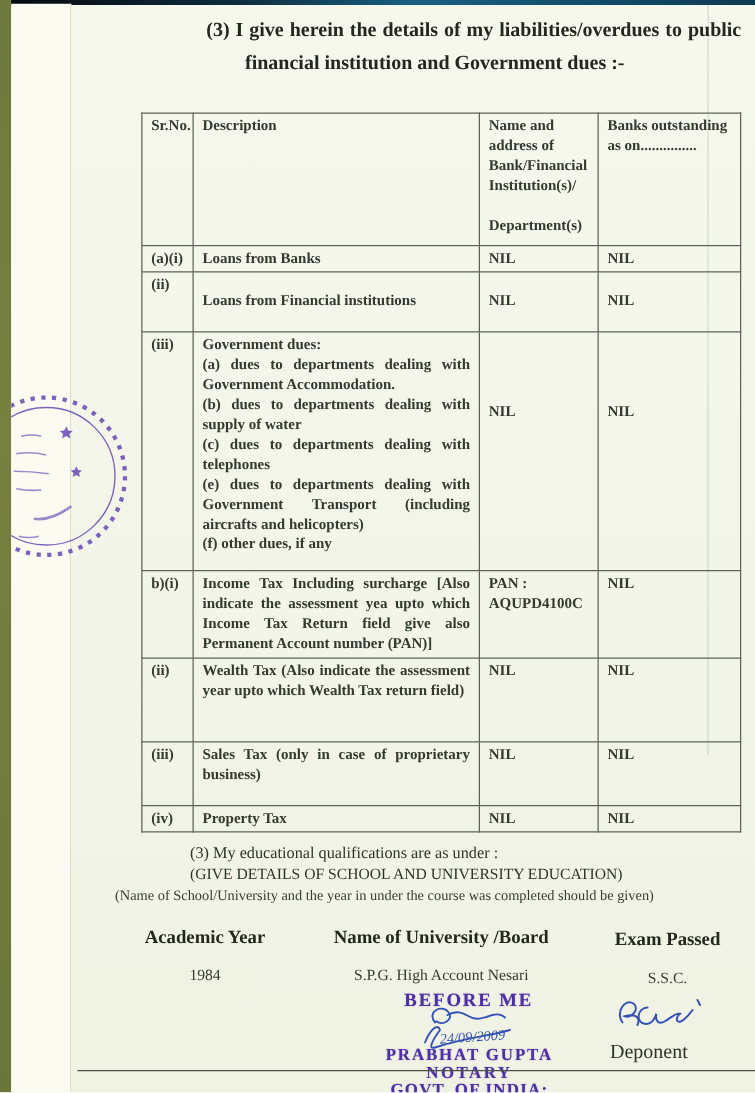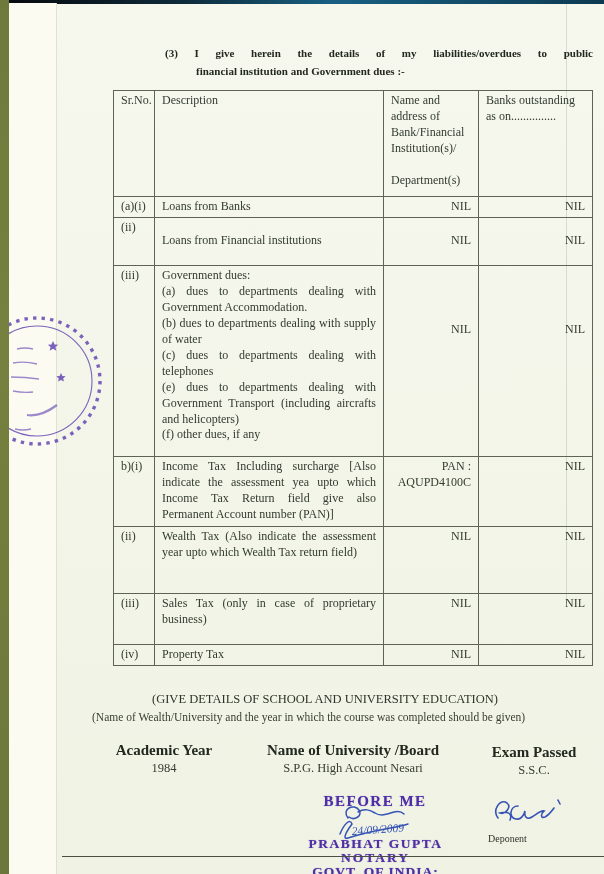--- a/index.html
+++ b/index.html
@@ -16,65 +16,65 @@
     background:linear-gradient(90deg,#05080c 0%,#0e2a3a 30%,#186083 55%,#0d3a52 100%);}
   .scan-left-strip{position:absolute;left:0;top:0;width:9px;height:874px;
     background:linear-gradient(180deg,#6e7a3c 0%,#76813f 40%,#6b763a 100%);}
   .scan-page-edge{position:absolute;left:9px;top:3px;width:47px;height:871px;
     background:#fbfbf2;border-right:1px solid #dfe3cd;}
   .scan-crease{position:absolute;left:566px;top:4px;width:1px;height:600px;
     background:rgba(125,155,125,.28);}
 
   
   .heading{position:absolute;left:165px;top:12px;width:428px;
-    font-size:11px;font-weight:bold;color:#23281f;line-height:1.65;margin-top:32px;}
+    font-size:16px;font-weight:bold;color:#23281f;line-height:1.65;}
   .heading .l1{text-align:justify;text-align-last:justify;}
   .heading .l2{padding-left:31px;}
   .note{position:absolute;left:165px;top:60px;font-size:13px;color:#3a4134;}
 
   
   table.liab{position:absolute;left:113px;top:90px;width:479px;
     border-collapse:collapse;table-layout:fixed;font-size:12px;color:#333b2f;}
   table.liab td,table.liab th{border:1px solid #5d6456;vertical-align:top;
-    padding:2px 7px;font-weight:normal;line-height:1.33;}
+    padding:2px 7px;font-weight:bold;line-height:1.33;}
   table.liab th{text-align:left;}
   th.h-bank{white-space:pre-line;text-align:justify;}
   th.h-amount{text-align:justify;}
   td.sr{padding:2px 2px;}
   td.desc{text-align:justify;white-space:pre-line;}
-  td.nil{text-align:right;white-space:pre-line;}
+  td.nil{text-align:left;white-space:pre-line;}
   tr.r1 td.desc,tr.r1 td.nil{vertical-align:middle;}
   tr.r2 td.nil{padding-top:56px;}
   tr.r6 td{vertical-align:middle;}
 
   
   .edu-heading{position:absolute;left:152px;top:674px;font-size:13px;color:#2e342a;}
   .edu-sub{position:absolute;left:152px;top:692px;font-size:12.5px;color:#2e342a;}
   .edu-note{position:absolute;left:92px;top:711px;font-size:11.5px;color:#383e32;}
   .edu-col{position:absolute;text-align:center;}
   .edu-col .lbl{font-size:15px;font-weight:bold;color:#23281f;}
-  .edu-col .val{font-size:12.5px;margin-top:2px;color:#363c30;}
+  .edu-col .val{font-size:12.5px;margin-top:14px;color:#363c30;}
   .edu-col.c1{left:104px;top:742px;width:120px;}
   .edu-col.c2{left:258px;top:742px;width:190px;}
   .edu-col.c3{left:478px;top:744px;width:112px;}
 
   
   .stamp{color:#4f2fa6;font-weight:bold;text-shadow:0 0 1px rgba(79,47,166,.55);}
   .before-me{position:absolute;left:290px;top:793px;width:170px;text-align:center;
     font-size:15px;letter-spacing:1.5px;}
   .notary-name{position:absolute;left:288px;top:836px;width:175px;text-align:center;
     font-size:13.5px;letter-spacing:1.5px;}
   .notary-title{position:absolute;left:288px;top:850px;width:175px;text-align:center;
     font-size:13.5px;letter-spacing:2px;}
   .notary-org{position:absolute;left:288px;top:864px;width:175px;text-align:center;
     font-size:13.5px;letter-spacing:1px;}
   .bottom-rule{position:absolute;left:62px;top:856px;width:542px;height:1px;
     background:#4a5144;}
   .deponent{position:absolute;left:488px;top:833px;width:80px;
-    font-size:10px;color:#2e332a;}
+    font-size:16px;color:#2e332a;}
   .sig{position:absolute;}
   .sig-left{left:330px;top:804px;}
   .sig-right{left:488px;top:792px;}
   .seal{position:absolute;left:9px;top:311px;}
 </style>
 </head>
 <body>
 
 <div id="page">
 
@@ -167,22 +167,23 @@
     </tr>
     <tr class="r6" style="height:19px">
       <td class="sr">(iv)</td>
       <td class="desc">Property Tax</td>
       <td class="nil">NIL</td>
       <td class="nil">NIL</td>
     </tr>
   </tbody>
     </table>
 
+  <div class="edu-heading">(3) My educational  qualifications are as under :</div>
   <div class="edu-sub">(GIVE DETAILS OF SCHOOL AND UNIVERSITY EDUCATION)</div>
-  <div class="edu-note">(Name of Wealth/University and the year in which the course was completed should be given)</div>
+  <div class="edu-note">(Name of School/University and the year in under the course was completed should be given)</div>
 
   <div class="edu-col c1">
     <div class="lbl">Academic Year</div>
     <div class="val">1984</div>
   </div>
   <div class="edu-col c2">
     <div class="lbl">Name of University /Board</div>
     <div class="val">S.P.G. High Account Nesari</div>
   </div>
   <div class="edu-col c3">

